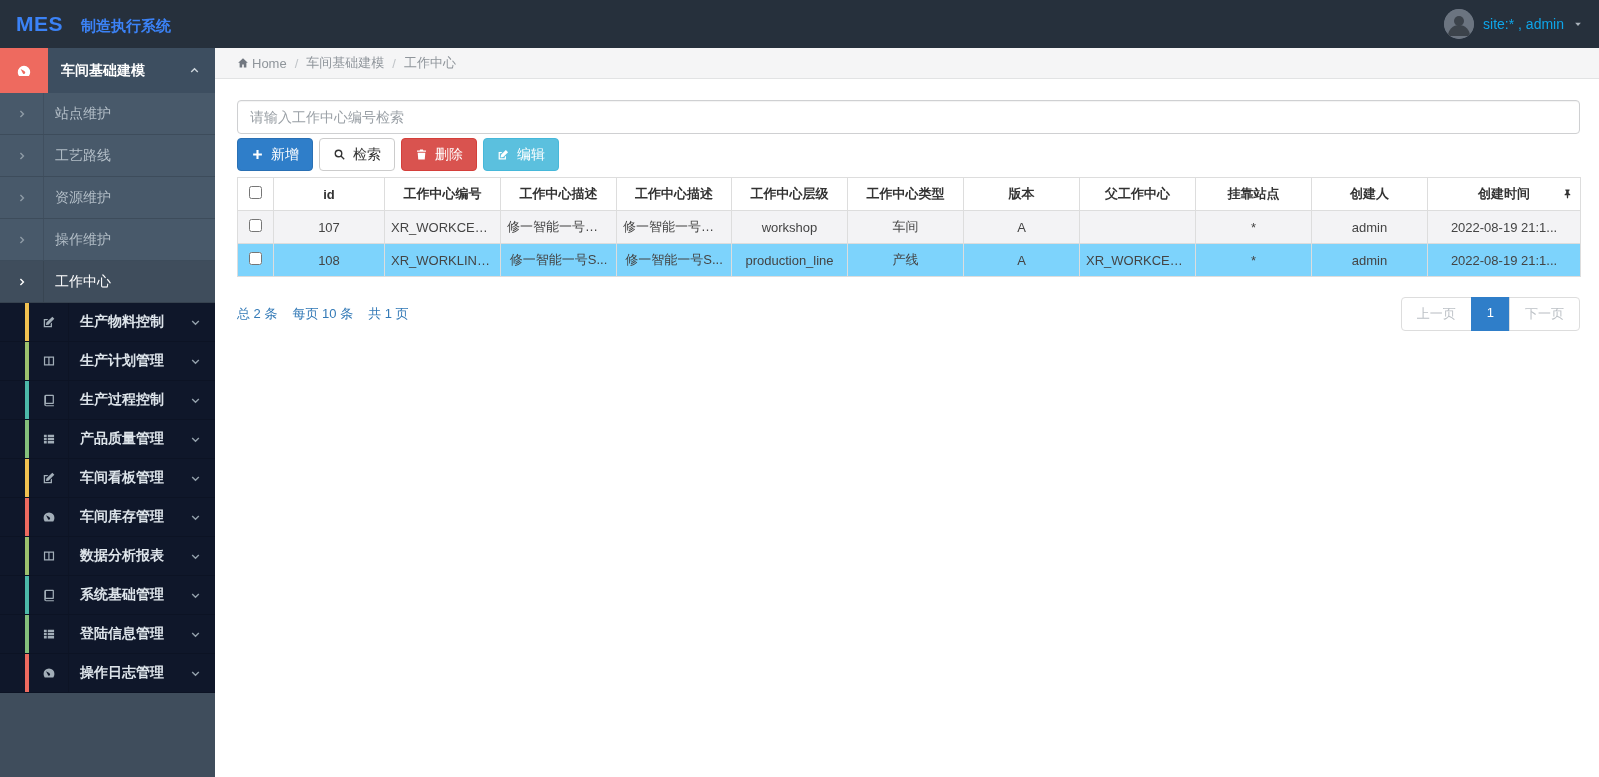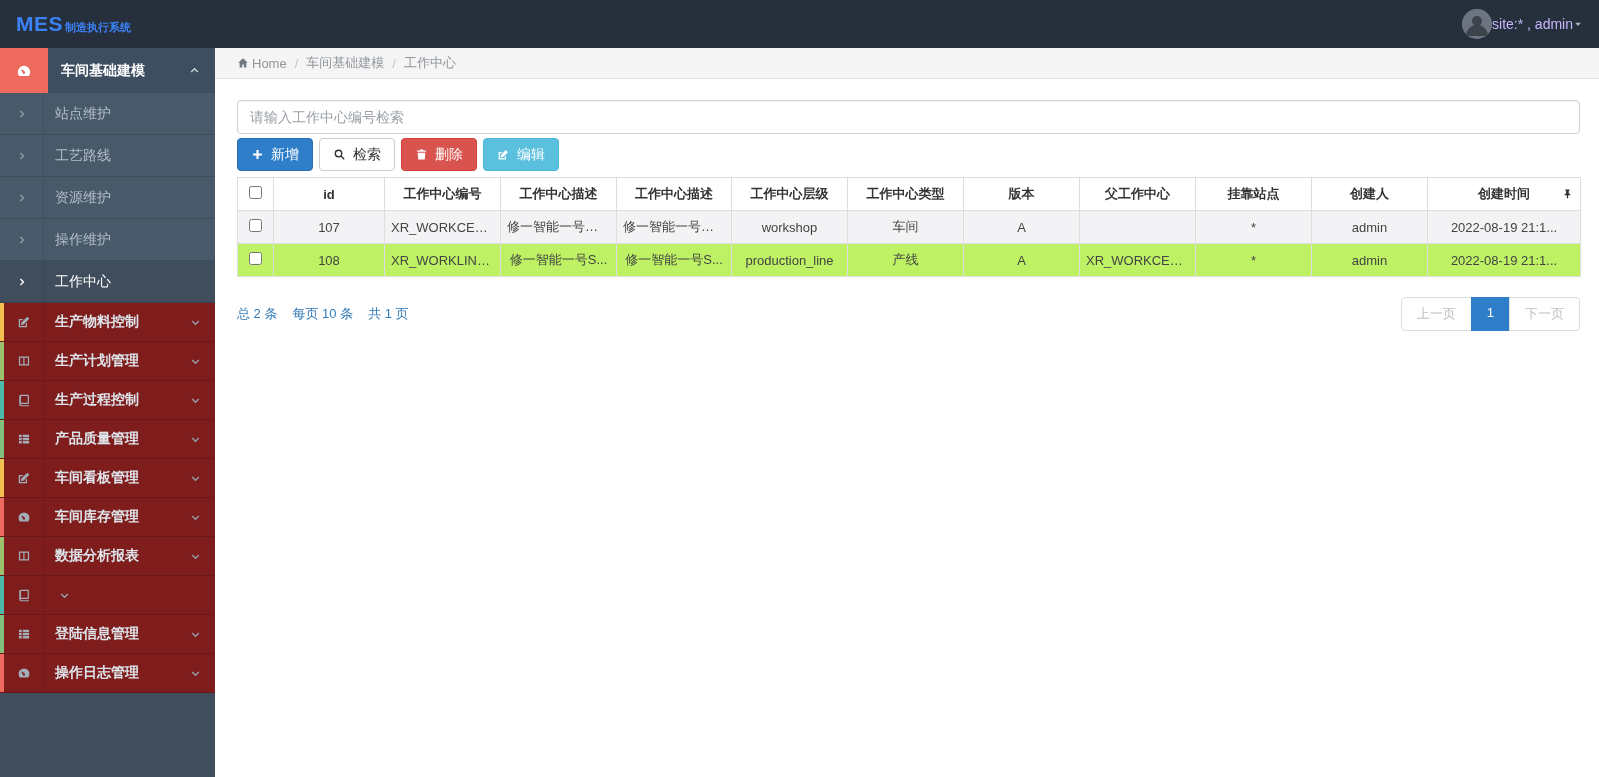--- a/index.html
+++ b/index.html
@@ -4,22 +4,22 @@
 <style>
   * { margin:0; padding:0; box-sizing:border-box; }
   html,body { width:1599px; height:777px; overflow:hidden; background:#fff;
     font-family:"Liberation Sans","DejaVu Sans",sans-serif; }
 
   
   .navbar { height:48px; background:#26303c; display:flex; align-items:center;
     justify-content:space-between; padding:0 16px; }
   .brand { display:flex; align-items:baseline; color:#3b82f6; cursor:default; }
   .brand-mes { font-size:21px; font-weight:bold; letter-spacing:.5px; }
-  .brand-rest { font-size:11px; font-weight:bold; margin-left:2px; }
-  .user { display:flex; align-items:center; color:#c4b5fd; font-size:14px; cursor:pointer; }
+  .brand-rest { font-size:15px; font-weight:bold; margin-left:18px; }
+  .user { display:flex; align-items:center; gap:9px; color:#0ea5e9; font-size:14px; cursor:pointer; }
   .avatar { width:30px; height:30px; border-radius:50%; overflow:hidden; background:#6b7480; }
   .avatar svg { width:30px; height:30px; display:block; }
   .caret { color:#aab3bb; }
   .caret svg { width:10px; height:10px; display:block; }
 
   
   .layout { display:flex; height:729px; }
   .sidebar { width:215px; flex:none; background:#3f4d5c; overflow:hidden; }
   .main { flex:1; display:flex; flex-direction:column; background:#fff; min-width:0; }
 
@@ -35,22 +35,22 @@
   .nav-sub { height:42px; display:flex; align-items:stretch; background:#48596a;
     border-bottom:1px solid rgba(0,0,0,.14); cursor:pointer; }
   .sub-ico { width:44px; display:flex; align-items:center; justify-content:center;
     color:#8f9ca7; border-right:1px solid rgba(0,0,0,.10); flex:none; }
   .sub-ico svg { width:10px; height:10px; }
   .sub-label { display:flex; align-items:center; padding-left:11px; color:#b4bfc8; font-size:14px; }
   .nav-sub.active { background:#43536100; }
   .nav-sub.active .sub-label { color:#fff; }
   .nav-sub.active .sub-ico { color:#fff; }
 
-  .nav-section { height:39px; display:flex; align-items:stretch; background:#7f1d1d;
-    border-bottom:1px solid rgba(0,0,0,.14); cursor:pointer; }
+  .nav-section { height:39px; display:flex; align-items:stretch; background:#0f172a;
+    border-bottom:1px solid rgba(0,0,0,.14); cursor:pointer;padding-left:25px; }
   .accent { width:4px; flex:none; }
   .nav-ico { width:40px; display:flex; align-items:center; justify-content:center;
     color:#a2aeb8; border-right:1px solid rgba(0,0,0,.10); flex:none; }
   .nav-ico svg { width:14px; height:14px; }
   .nav-label { flex:1; display:flex; align-items:center; padding-left:11px;
     color:#dde4ea; font-weight:bold; font-size:14px; }
   .nav-caret { width:40px; display:flex; align-items:center; justify-content:center; color:#93a0ab; }
 
   
   .breadcrumb { height:31px; background:#f5f5f6; border-bottom:1px solid #e2e3e4;
@@ -73,21 +73,21 @@
   .btn { height:33px; padding:0 13px; border-radius:4px; border:1px solid transparent;
     display:inline-flex; align-items:center; gap:7px; font-size:14px; cursor:pointer;
     color:#fff; font-family:inherit; }
   .btn svg { width:13px; height:13px; display:block; }
   .btn-primary { background:var(--primary,#2f7ec9); border-color:#2a70b4; }
   .btn-default { background:#fff; color:#333; border-color:#ccc; }
   .btn-danger  { background:var(--danger,#d9534f); border-color:#d43f3a; }
   .btn-info    { background:var(--info,#5bc0de); border-color:#46b8da; }
 
   .table-wrap { margin-top:6px; }
-  table { border-collapse:collapse; table-layout:fixed; width:1343px; background:#bef264; }
+  table { border-collapse:collapse; table-layout:fixed; width:1343px; background:#7dd3fc; }
   th, td { border:1px solid #ddd; height:33px; text-align:center; font-size:13px;
     color:#444; padding:0 6px; overflow:hidden; white-space:nowrap; text-overflow:ellipsis; }
   th { color:#333; font-weight:bold; position:relative; background:#fff; }
   tbody tr:nth-child(odd) { background:#f3f3f5; }
   .th-cb, .td-cb { padding:0; }
   input[type=checkbox] { width:13px; height:13px; cursor:pointer; }
   .pin { position:absolute; right:7px; top:50%; transform:translateY(-50%); color:#333; display:flex; }
   .pin svg { width:11px; height:11px; }
 
   .footer-row { display:flex; justify-content:space-between; align-items:center;
@@ -283,20 +283,21 @@
             </svg>
           </span>
   </div>
         <div class="nav-section">
     <span class="accent" style="background: rgb(76, 185, 169);"></span>
     <span class="nav-ico">
             <svg viewBox="0 0 16 16" fill="currentColor">
               <path d="M4.4 1.9h8.2c.6 0 1 .4 1 1v8.9c0 .5-.4.9-.9.9H4.9c-.5 0-.9.3-.9.7 0 .4.4.7.9.7h8.7v1H4.7c-1.2 0-2.1-.8-2.1-1.9V3.9c0-1.1.8-2 1.8-2zm.2 1.5v7.9c.1 0 .2-.1.3-.1h7.3V3.4H4.6z"></path>
             </svg>
           </span>
+    <span class="nav-label">系统基础管理</span>
     <span class="nav-caret">
             <svg viewBox="0 0 16 16">
               <path d="M3.2 5.8L8 10.6l4.8-4.8" fill="none" stroke="currentColor" stroke-width="2"></path>
             </svg>
           </span>
   </div>
         <div class="nav-section">
     <span class="accent" style="background: rgb(132, 192, 124);"></span>
     <span class="nav-ico">
             <svg viewBox="0 0 16 16" fill="currentColor">

